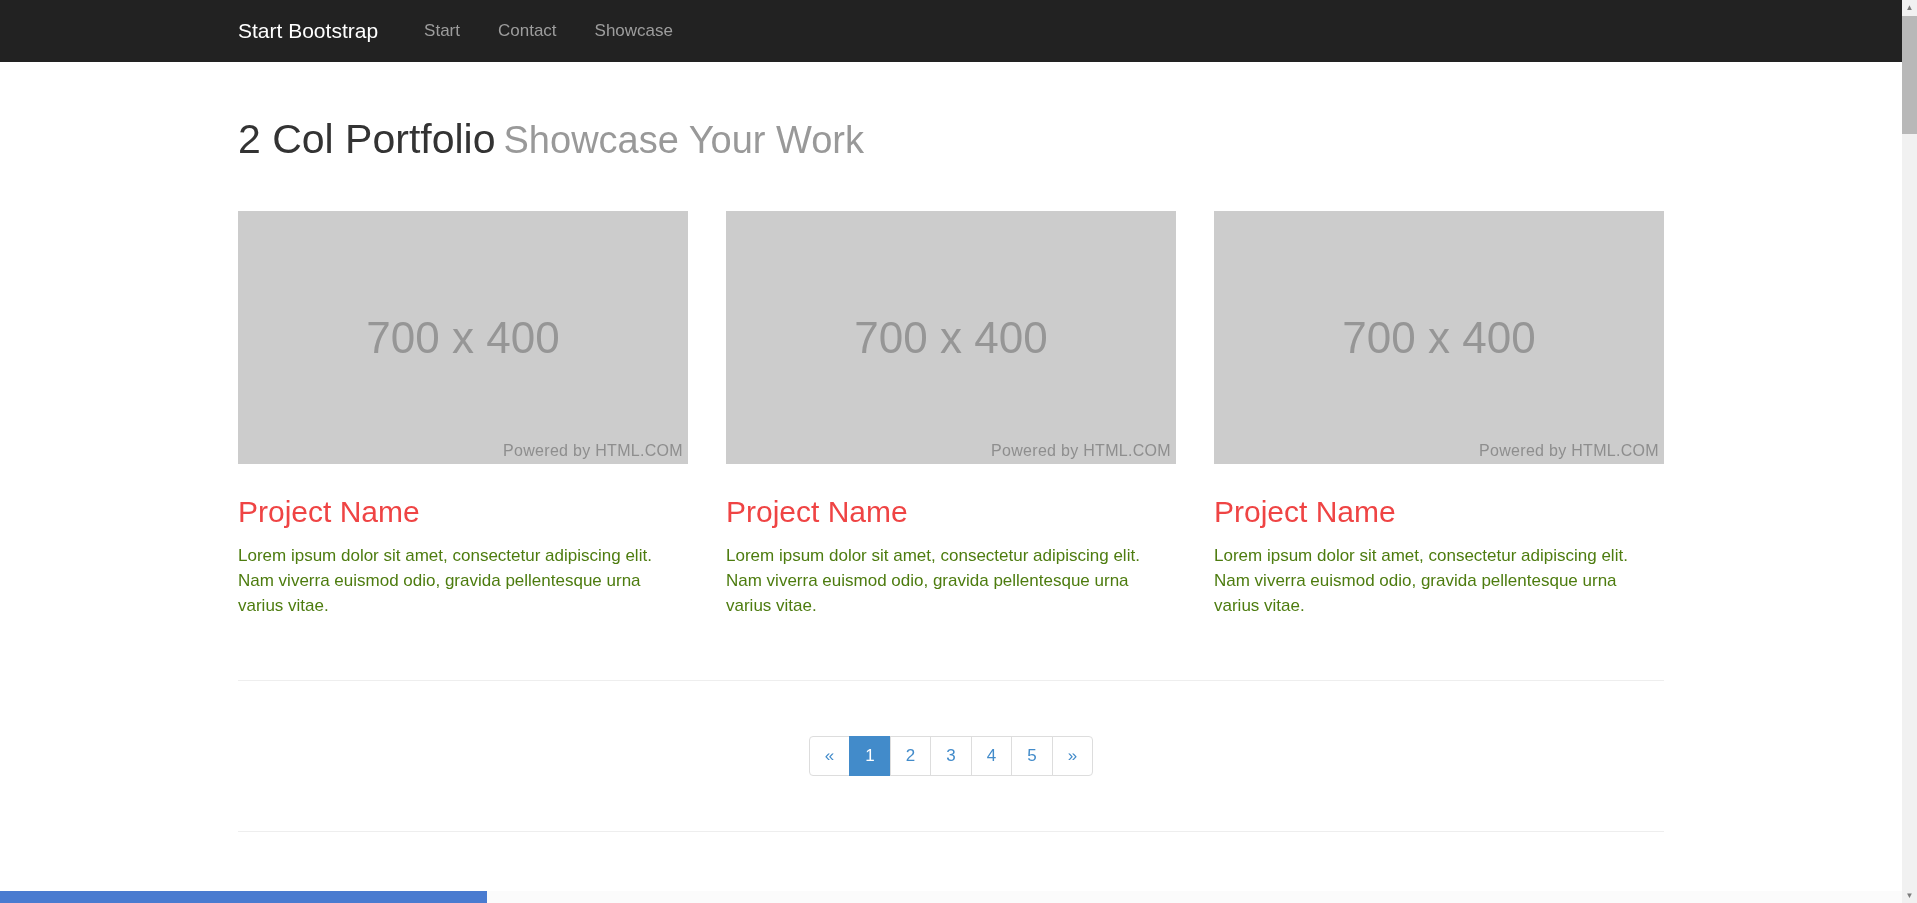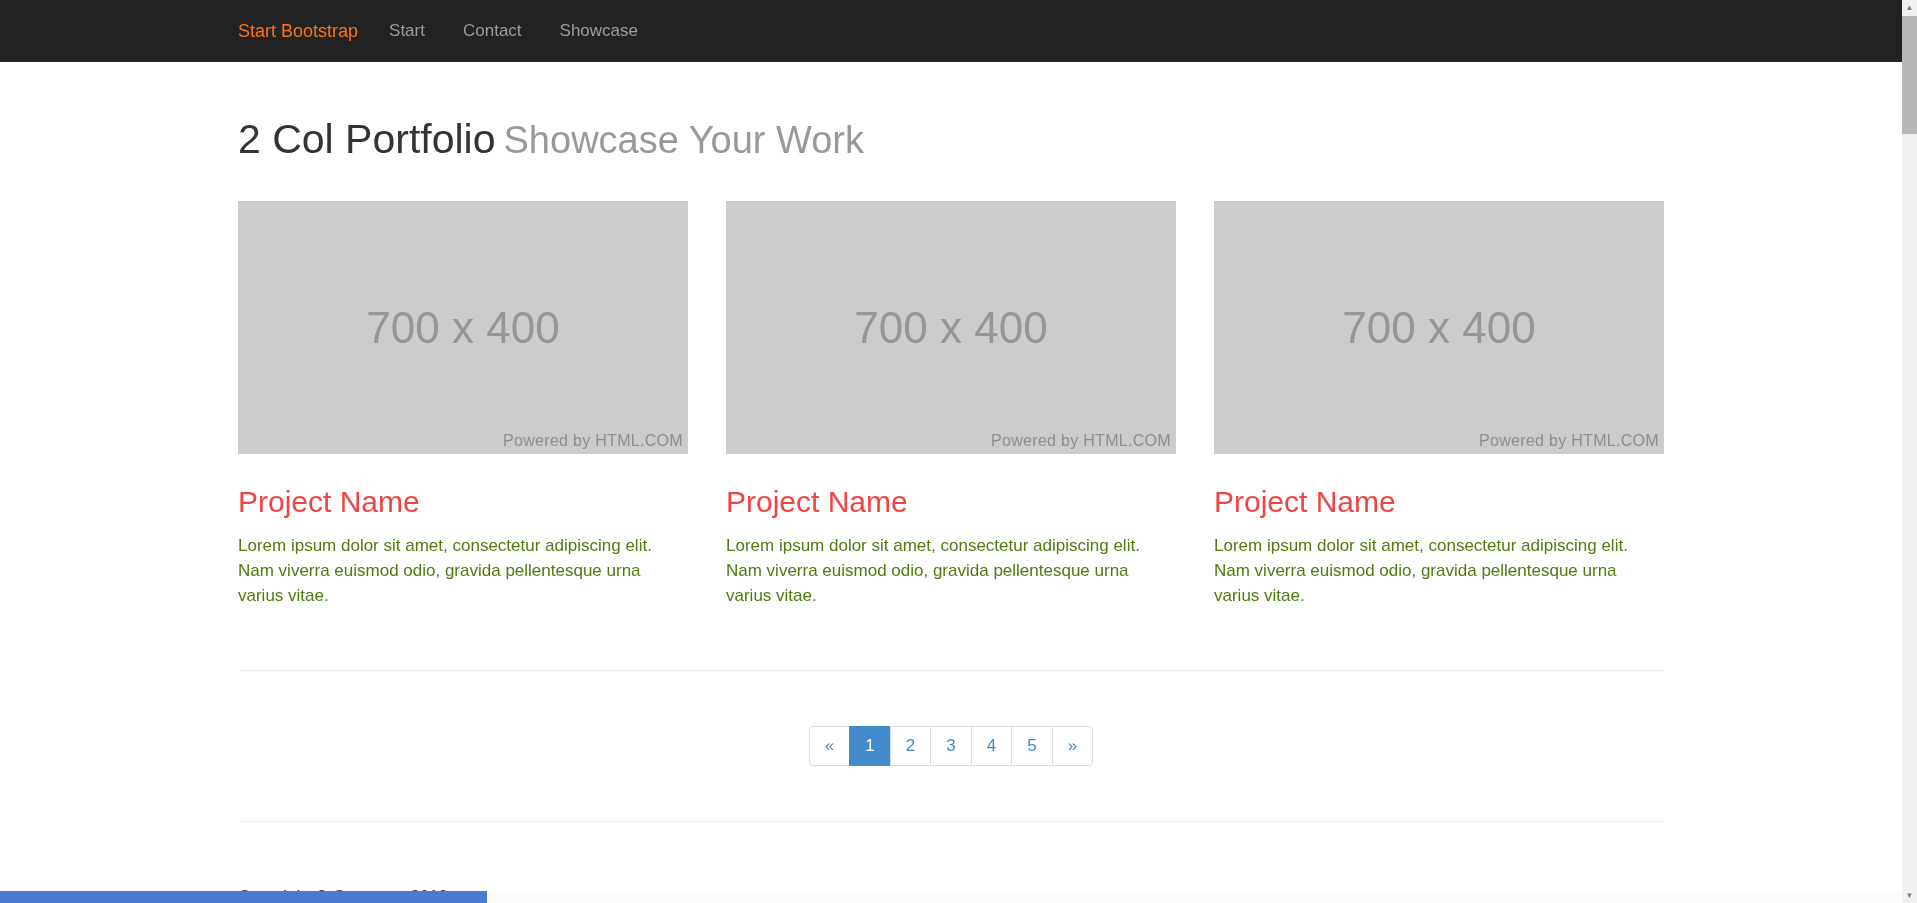--- a/index.html
+++ b/index.html
@@ -9,29 +9,29 @@
     background: #ffffff; color: #333333;
     font-family: "Liberation Sans", "DejaVu Sans", sans-serif;
     font-size: 17px;
   }
   .content { width: 1902px; }
   .container { width: 1426px; margin: 0 auto; }
 
   
   .navbar { height: 62px; background: #222222; }
   .nav-inner { display: flex; align-items: center; height: 100%; }
-  .brand { color: #f97316; font-size: 18px; text-decoration: none; margin-right: 12px; cursor: pointer; }
+  .brand { color: #ffffff; font-size: 21px; text-decoration: none; margin-right: 27px; cursor: pointer; }
   .nav-link { color: #9d9d9d; font-size: 17px; text-decoration: none; padding: 0 19px; cursor: pointer; }
 
   
   h1.page-title { margin: 55px 0 0; font-size: 41px; font-weight: 400; color: #333; line-height: 45px; }
   .subtitle { font-size: 38px; color: #999999; font-weight: 400; margin-left: 8px; }
 
   
-  .row { display: flex; gap: 38px; margin-top: 38px; }
+  .row { display: flex; gap: 38px; margin-top: 48px; }
   .card { width: 450px; }
   .thumb { display: block; width: 450px; height: 253px; background: #cccccc; position: relative; cursor: pointer; }
   .ph-label { position: absolute; top: 0; left: 0; right: 0; bottom: 0;
     display: flex; align-items: center; justify-content: center;
     font-size: 44px; color: #969696; }
   .ph-watermark { position: absolute; right: 5px; bottom: 4px; font-size: 16px; color: #8e8e8e; letter-spacing: 0.3px; }
   .card-title { margin: 31px 0 0; font-size: 30px; font-weight: 400; line-height: 34px; }
   .card-title a { color: #ef4444; text-decoration: none; cursor: pointer; }
   .card-desc { margin: 14px 0 0; font-size: 17px; line-height: 25px; color: #4d7c0f; }
 

